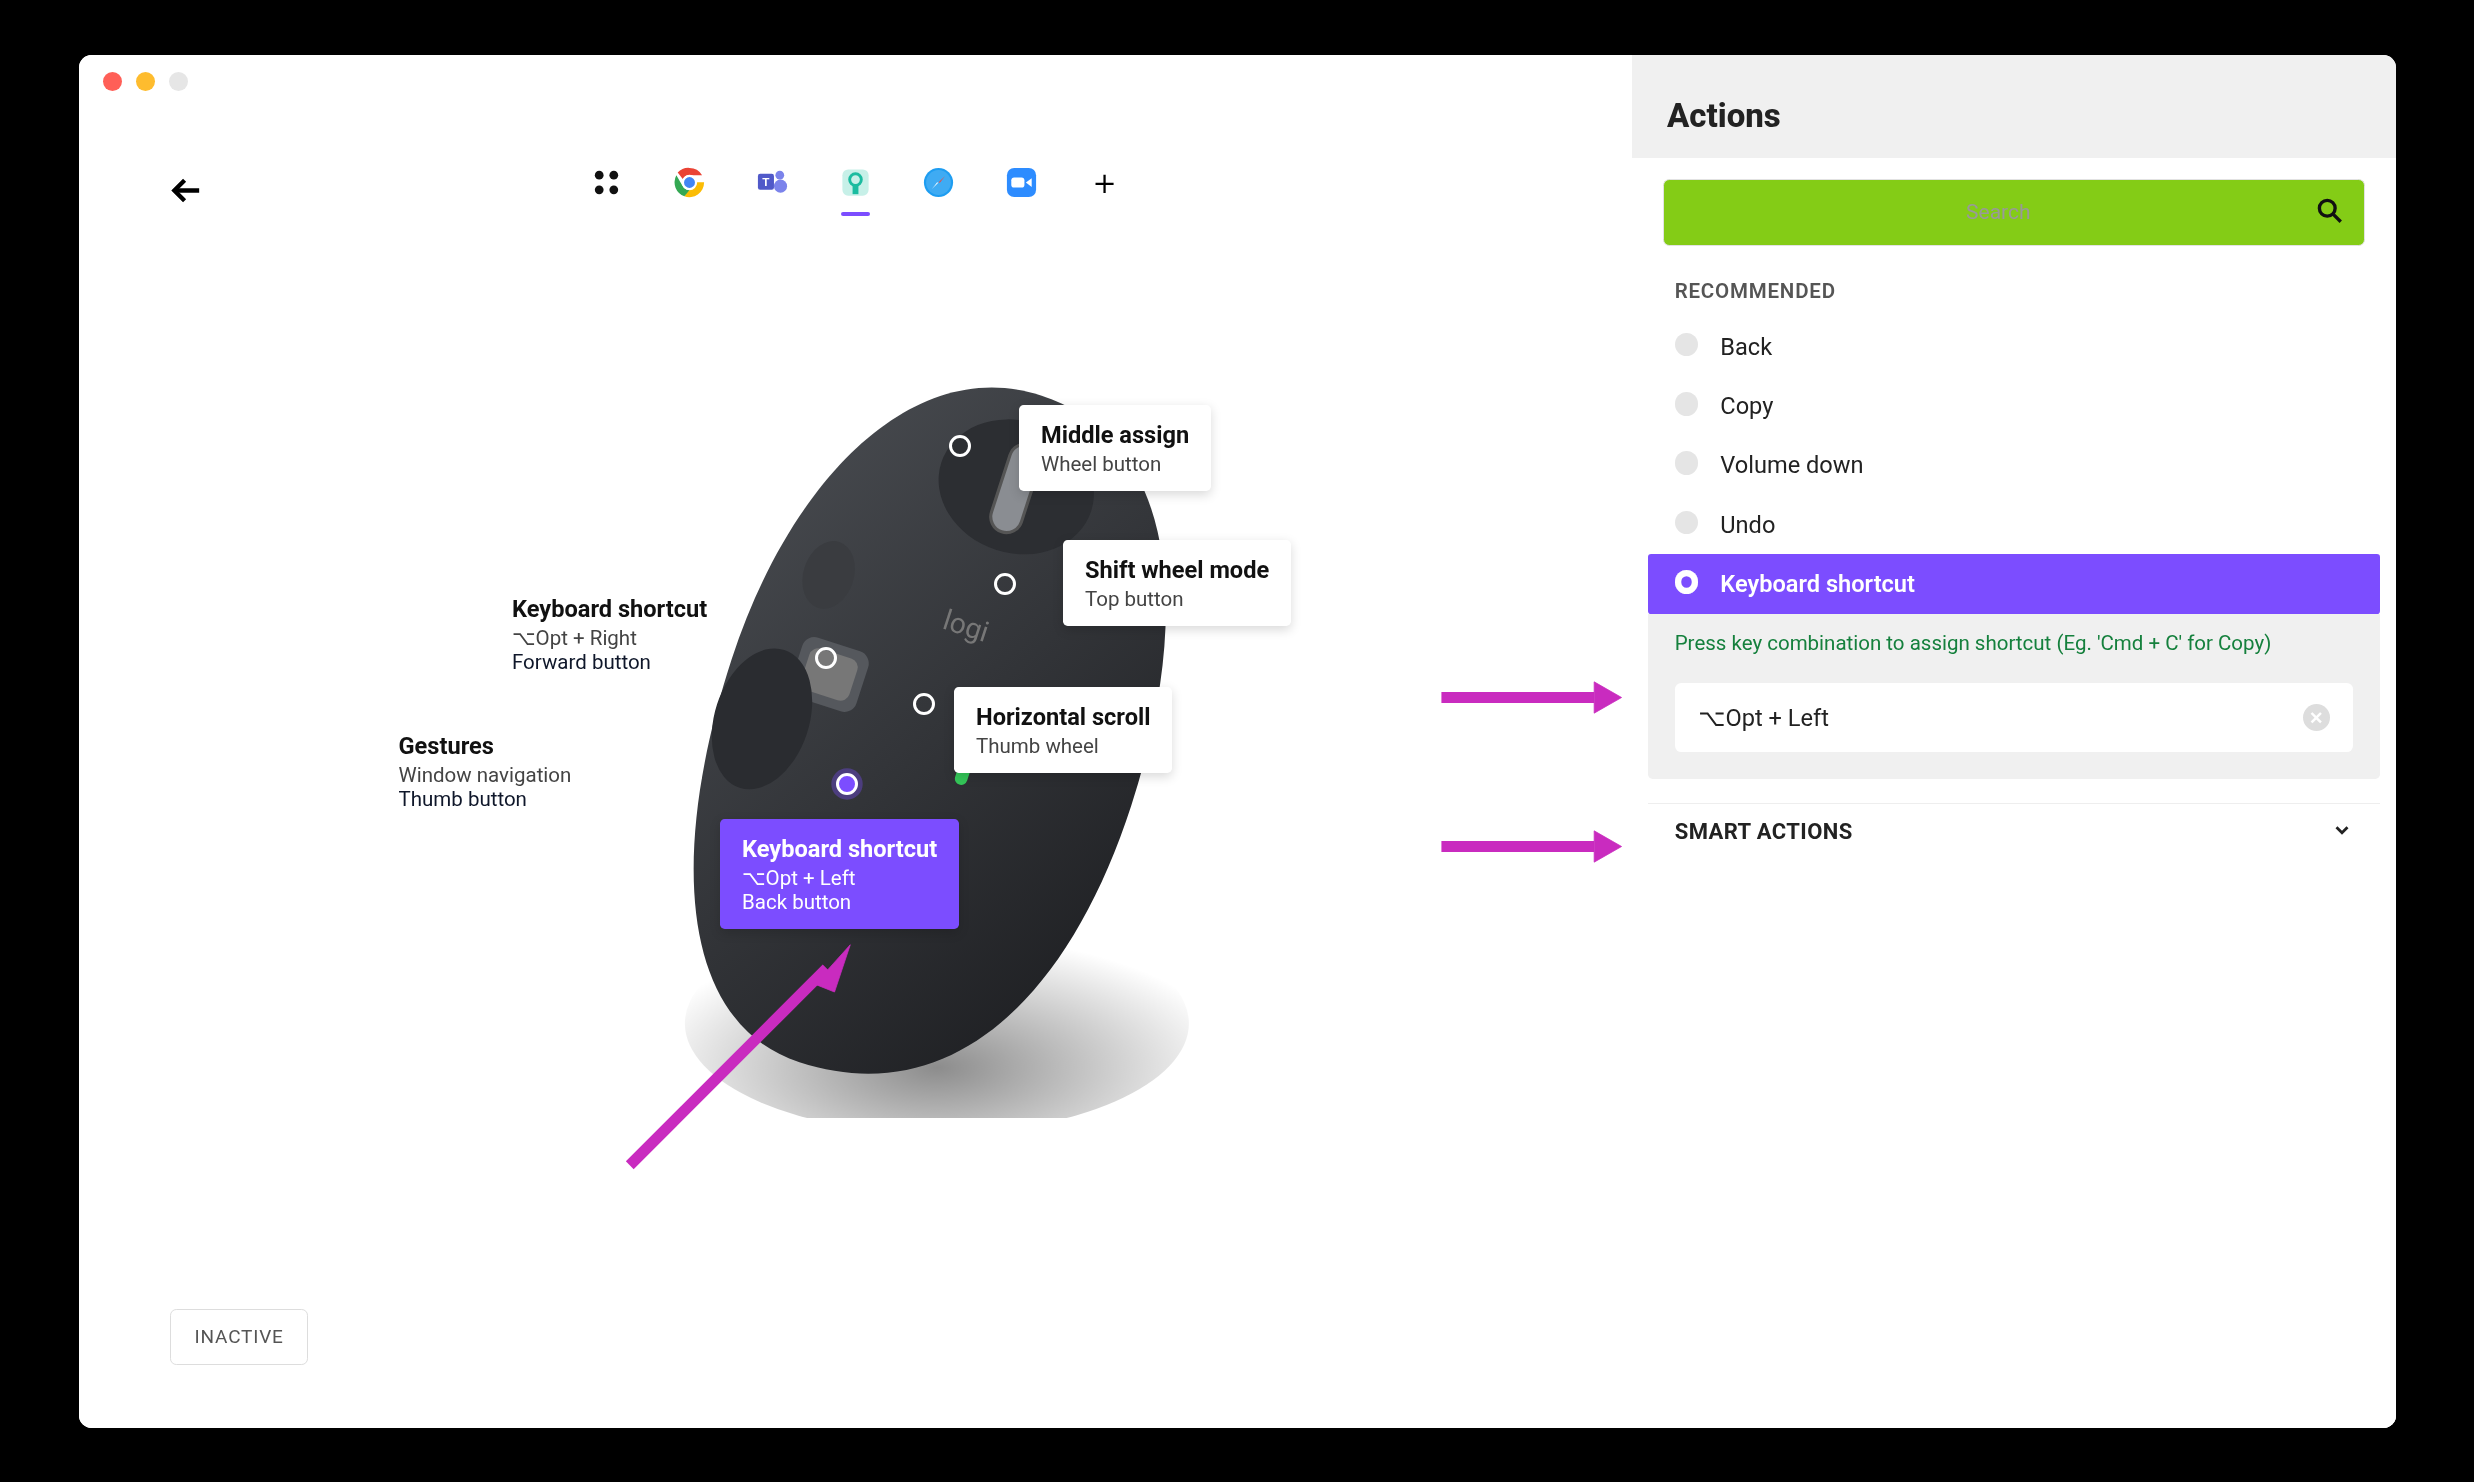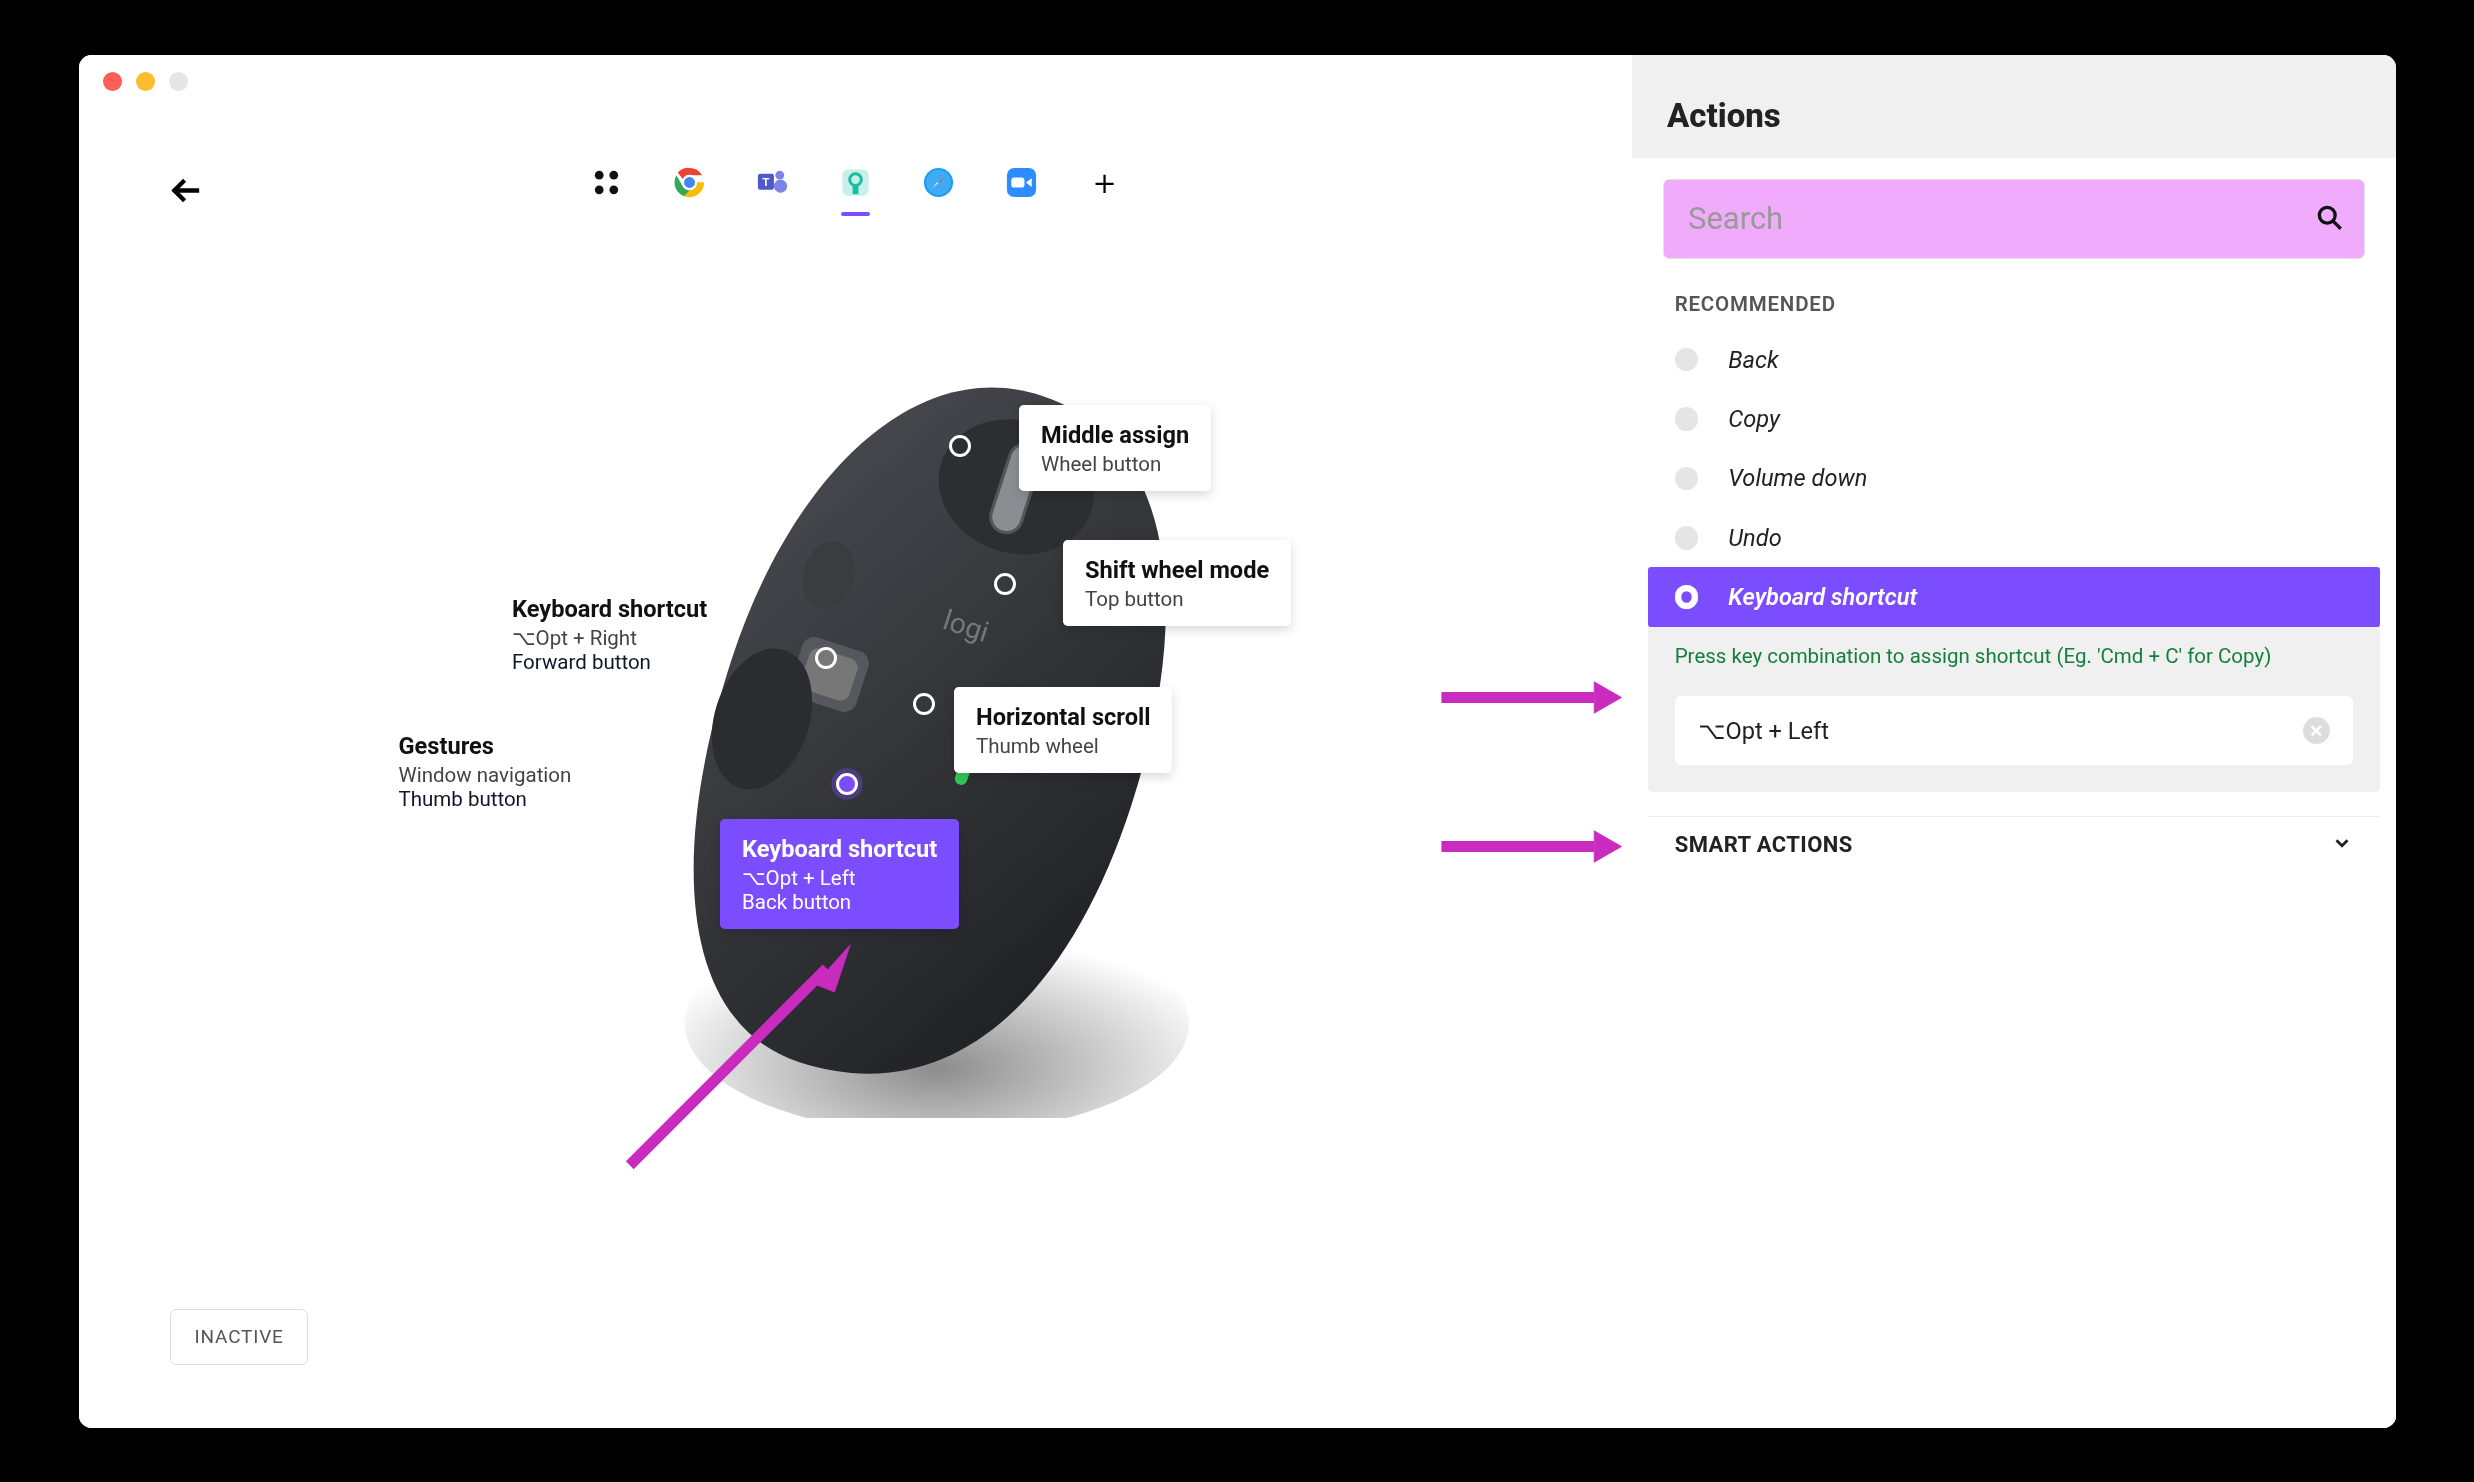--- a/index.html
+++ b/index.html
@@ -35,27 +35,27 @@
   .callout.selected .title, .callout.selected .sub, .callout.selected .sub2 { color:#fff; }
   .callout.plain { background:transparent; box-shadow:none; padding:0; }
 
   .inactive-btn { position:absolute; left:91px; bottom:63px; border:1.6px solid #ddd; background:#fff; color:#555; font-size:19px; letter-spacing:0.8px; padding:15.7px 23.6px; border-radius:6.3px; cursor:pointer; }
 
   
   .side-header { padding: 31.5px 35px 23.6px 35px; margin-top: 9px; }
   .side-title { font-size:33px; font-weight:800; color:#222; }
   .side-body { flex:1; background:#fff; margin: 0; padding: 0 15.7px; overflow:auto; }
   .search-wrap { margin: 20.5px 15.7px 27px 15.7px; position:relative; }
-  .search-input { width:100%; border:1.6px solid #e2e2e2; border-radius:6.3px; padding: 20.5px 55px 20.5px 23.6px; font-size:31px; color:#555; background:#f0abfc; }
+  .search-input { width:100%; border:1.6px solid #e2e2e2; border-radius:6.3px; padding: 20.5px 55px 20.5px 23.6px; font-size:21px; color:#555; background:#84cc16;text-align:center; }
   .search-input::placeholder { color:#999; }
   .search-icon { position:absolute; right:22px; top:50%; transform:translateY(-50%); }
   .search-icon svg { width:27px; height:27px; stroke:#111; stroke-width:3; fill:none; }
 
   .section-label { font-size:20.5px; font-weight:600; letter-spacing:0.8px; color:#555; padding: 6.3px 27px 14px 27px; }
-  .action-item { display:flex; align-items:center; gap:30px; padding: 15.7px 27px; cursor:pointer;font-style:italic; }
+  .action-item { display:flex; align-items:flex-start; gap:22px; padding: 15.7px 27px; cursor:pointer; }
   .action-radio { width:23.6px; height:23.6px; border-radius:50%; background:#e5e5e5; flex:none; }
   .action-label { font-size:23.6px; color:#222; }
   .action-item.selected { background:#7c4dff; border-radius:3.1px; }
   .action-item.selected .action-radio { background:#fff; box-shadow: inset 0 0 0 6.3px #fff, inset 0 0 0 23.6px #7c4dff; position:relative; }
   .action-item.selected .action-radio::after { content:""; position:absolute; inset:7px; background:#7c4dff; border-radius:50%; }
   .action-item.selected .action-radio { background:#fff; }
   .action-item.selected .action-label { color:#fff; font-weight:600; }
 
   .shortcut-area { background:#f0f0f0; margin: 0 0 23.6px 0; padding: 17.3px 27px 27px 27px; border-radius:0 0 4.7px 4.7px; }
   .shortcut-hint { font-size:20.5px; color:#15803d; margin-bottom:28px; }

